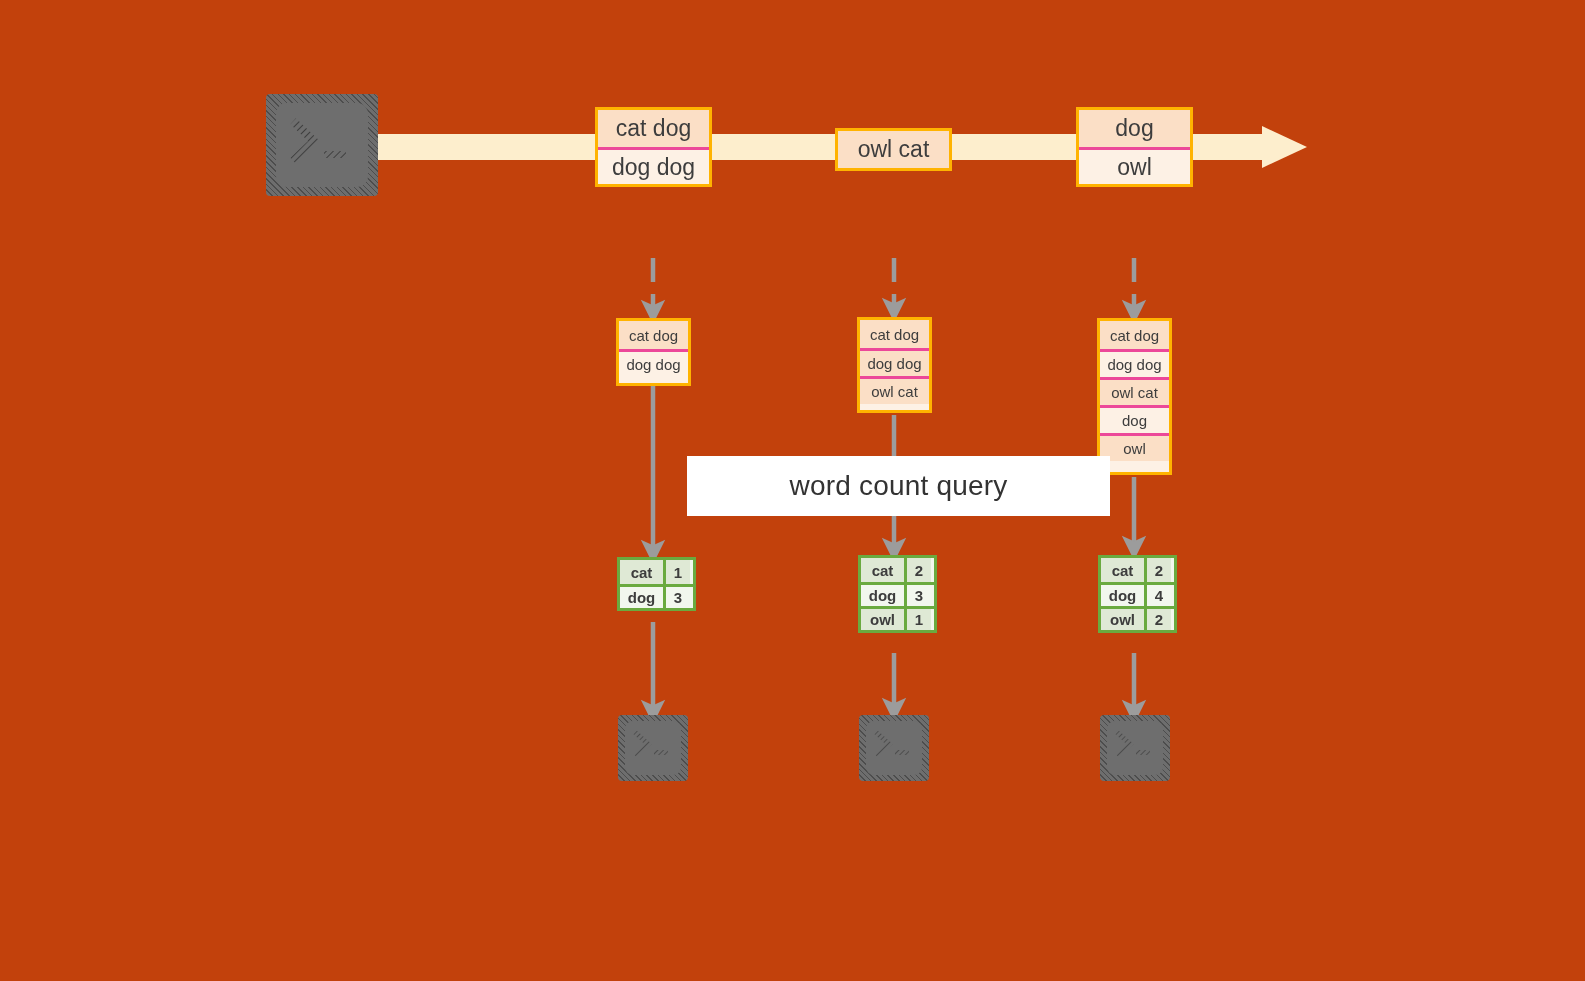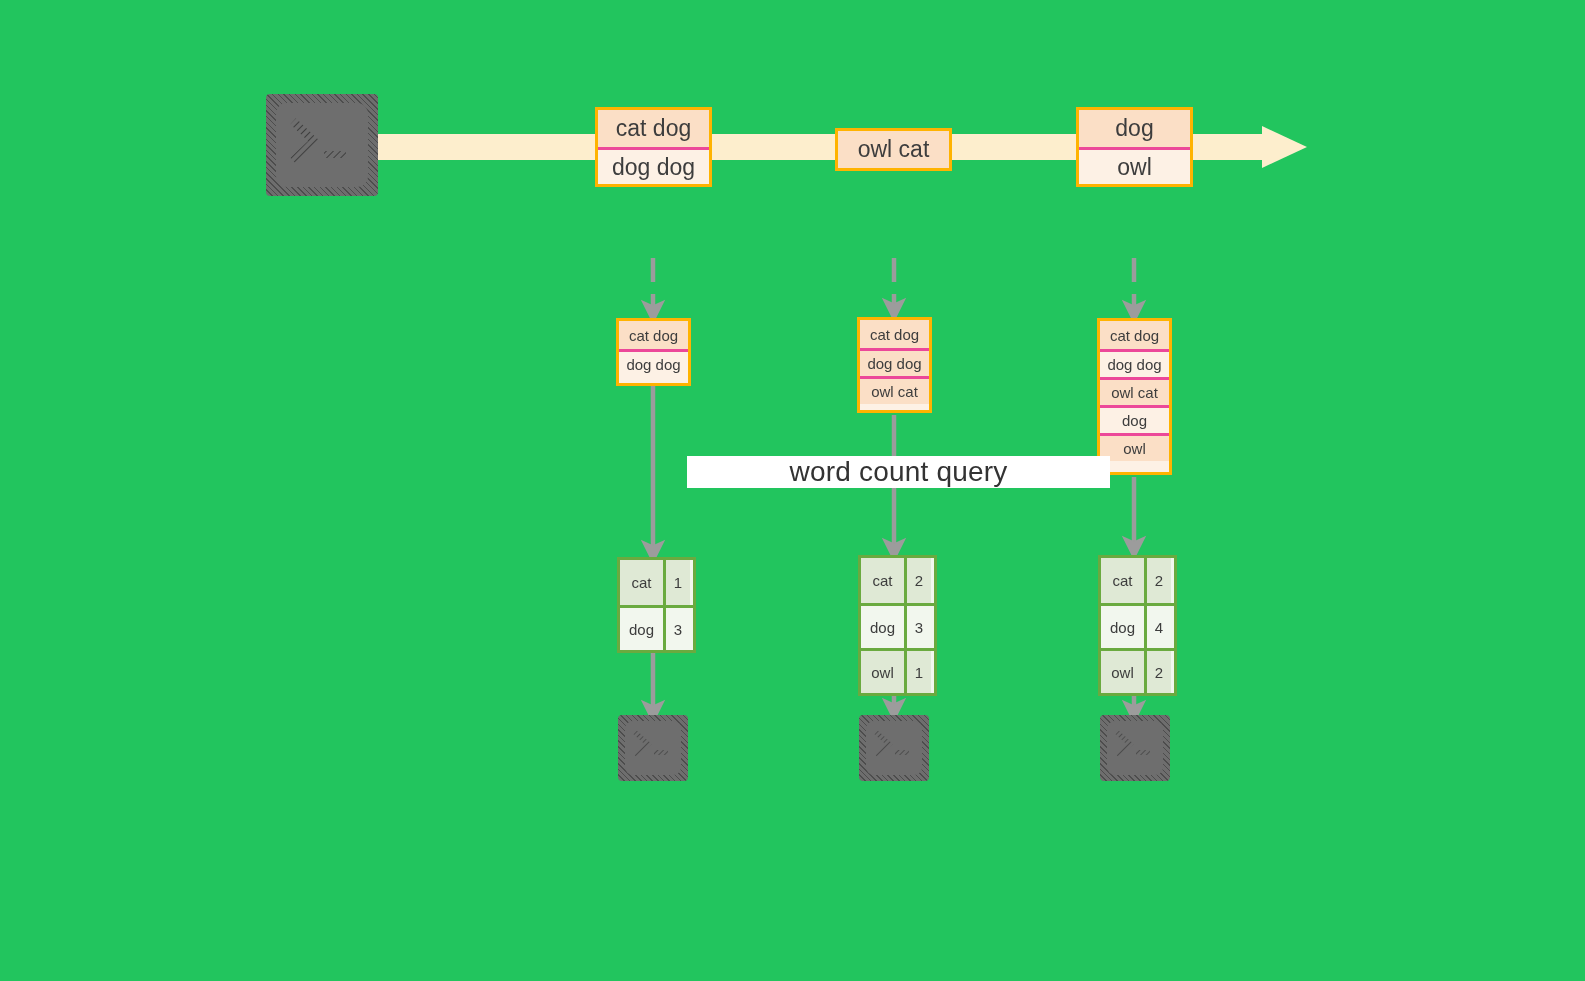--- a/index.html
+++ b/index.html
@@ -8,21 +8,21 @@
     padding: 0;
     background: #000000;
   }
   body {
     font-family: "Liberation Sans", sans-serif;
   }
   #canvas {
     position: relative;
     width: 1585px;
     height: 981px;
-    background: #22c55e;
+    background: #c2410c;
     overflow: hidden;
   }
 
   
   .abs { position: absolute; }
 
   
   .terminal {
     position: absolute;
     box-sizing: border-box;
@@ -77,22 +77,23 @@
   .res-box {
     position: absolute;
     box-sizing: border-box;
     border: 3px solid #6aaa3f;
     background: #f2f7ee;
     display: flex;
     flex-direction: column;
   }
   .res-row {
     display: flex;
-    height: 45px;
-    box-sizing: border-box;
+    height: 24px;
+    box-sizing: border-box;
+    font-weight: bold;
   }
   .res-row + .res-row { border-top: 3px solid #6aaa3f; }
   .res-row.shade .res-cell { background: #dfe9d5; }
   .res-cell {
     box-sizing: border-box;
     display: flex;
     align-items: center;
     justify-content: center;
     font-size: 15px;
     color: #3d3d3d;
@@ -274,15 +275,15 @@
   </div>
 
   <div class="terminal" style="left:1100px; top:715px; width:70px; height:66px;">
     <div class="inner" style="left:7px; top:6px; right:7px; bottom:6px; border-radius:8px;"></div>
     <svg style="left:15px; top:14px;" width="44" height="38" viewBox="0 0 44 38">
       <path d="M4,5 L15,15 L4,25" fill="none" stroke="url(#hatchB)" stroke-width="5" stroke-linecap="square"></path>
       <rect x="21" y="21" width="14" height="5" fill="url(#hatchB)"></rect>
     </svg>
   </div>
 
-  <div class="query-banner" style="left:687px; top:456px; width:423px; height:32px;text-align:right;">word count query</div>
+  <div class="query-banner" style="left:687px; top:456px; width:423px; height:60px;text-align:right;">word count query</div>
 
 </div>
 
 </body></html>

